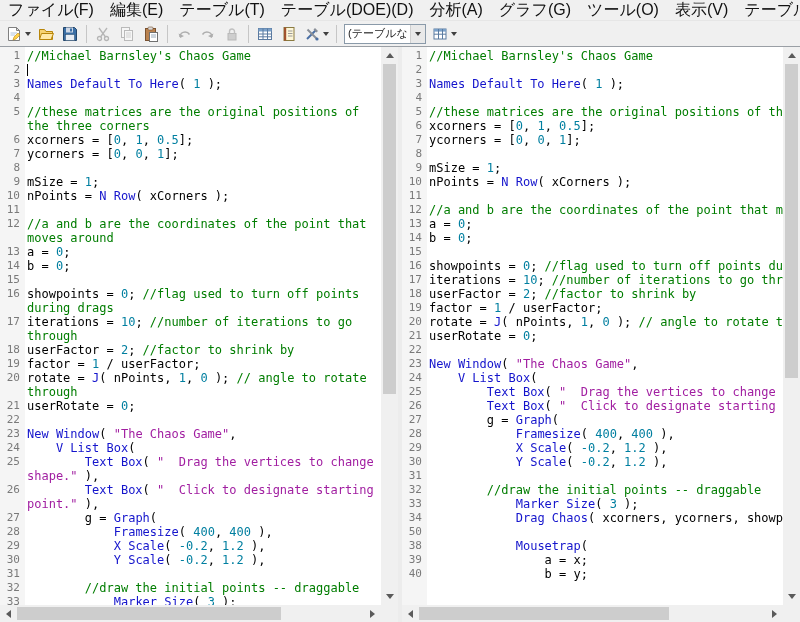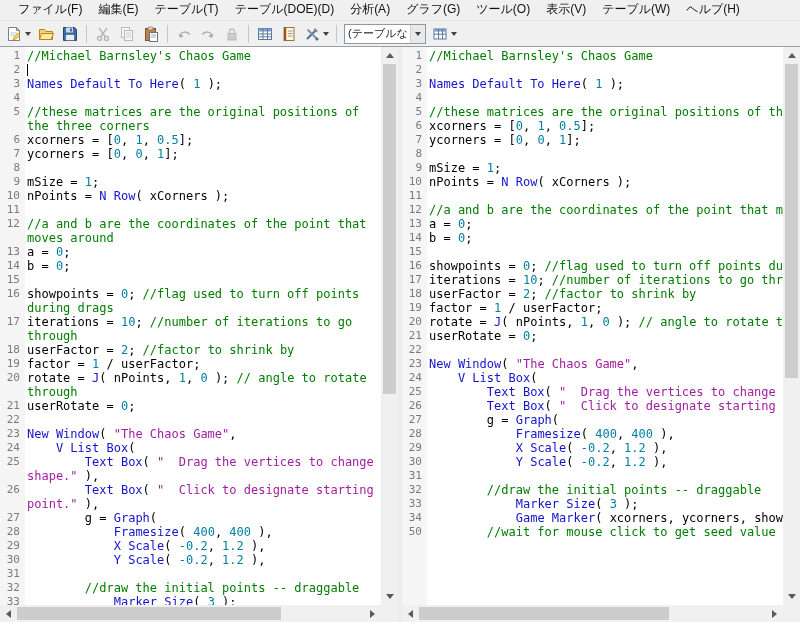--- a/index.html
+++ b/index.html
@@ -1,21 +1,21 @@
 <!DOCTYPE html>
 <html><head>
 <meta charset="utf-8">
 <style>
   * { margin:0; padding:0; box-sizing:border-box; }
   html,body { width:800px; height:622px; overflow:hidden; background:#f0f0f0;
               font-family:"Liberation Sans", sans-serif; }
 
   
-  .menu-bar { height:20px; display:flex; align-items:flex-end; background:#f0f0f0;
-              font-size:12px; padding-left:10px; }
+  .menu-bar { height:20px; display:flex; align-items:center; background:#f0f0f0;
+              font-size:16px; padding-left:0; }
   .menu-item { padding:3px 8px 2px 8px; color:#111; cursor:default; white-space:nowrap; }
 
   
   .toolbar { height:26px; display:flex; align-items:center; background:#f0f0f0;
              border-top:1px solid #e6e6e6; padding-left:3px; }
   .tb-btn { height:22px; min-width:24px; display:flex; align-items:center; justify-content:center;
             padding:0 2px; border:1px solid transparent; }
   .tb-btn.disabled { opacity:.42; filter:grayscale(1); }
   .tb-ic { width:16px; height:16px; display:inline-block; }
   .tb-ic svg { width:16px; height:16px; display:block; }
@@ -525,25 +525,37 @@
           <div class="code-row">
             <div class="line-num">32</div>
             <div class="code-text"><span class="tok-p">        </span><span class="tok-c">//draw the initial points -- draggable</span></div>
           </div>
           <div class="code-row">
             <div class="line-num">33</div>
             <div class="code-text"><span class="tok-p">            </span><span class="tok-k">Marker Size</span><span class="tok-p">( </span><span class="tok-n">3</span><span class="tok-p"> );</span></div>
           </div>
           <div class="code-row">
             <div class="line-num">34</div>
-            <div class="code-text"><span class="tok-p">            </span><span class="tok-k">Game Marker</span><span class="tok-p">( xcorners, ycorners, showpoints</span></div>
+            <div class="code-text"><span class="tok-p">            </span><span class="tok-k">Drag Chaos</span><span class="tok-p">( xcorners, ycorners, showpoints</span></div>
           </div>
           <div class="code-row">
             <div class="line-num">50</div>
-            <div class="code-text"><span class="tok-p">        </span><span class="tok-c">//wait for mouse click to get seed value</span></div>
+            <div class="code-text"><span class="tok-p">        </span></div>
+          </div>
+          <div class="code-row">
+            <div class="line-num">38</div>
+            <div class="code-text"><span class="tok-p">            </span><span class="tok-k">Mousetrap</span><span class="tok-p">(</span></div>
+          </div>
+          <div class="code-row">
+            <div class="line-num">39</div>
+            <div class="code-text"><span class="tok-p">                a = x;</span></div>
+          </div>
+          <div class="code-row">
+            <div class="line-num">40</div>
+            <div class="code-text"><span class="tok-p">                b = y;</span></div>
           </div>
         </div>
       <div class="vscroll">
         <div class="sb-btn">
             <div class="tri tri-up"></div>
           </div>
         <div class="sb-track">
           <div class="sb-thumb" style="top:0;height:60%"></div>
         </div>
         <div class="sb-btn">

